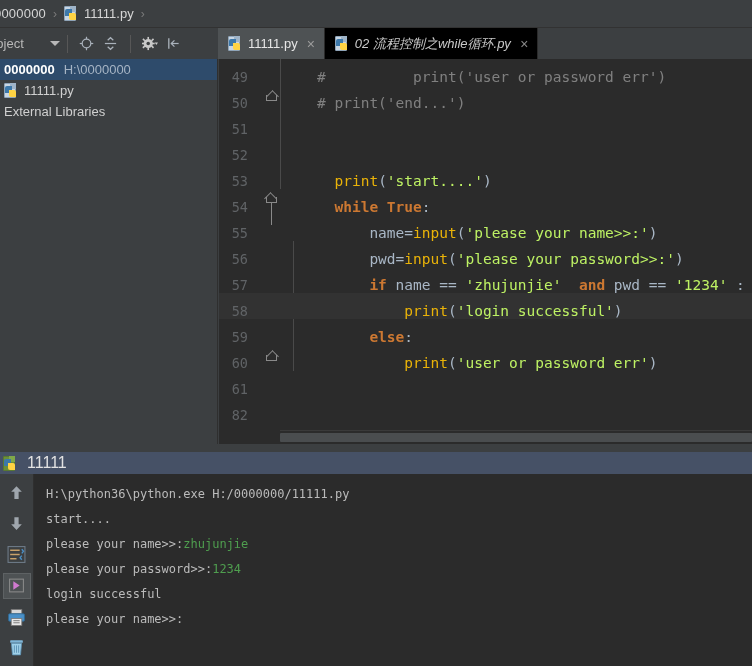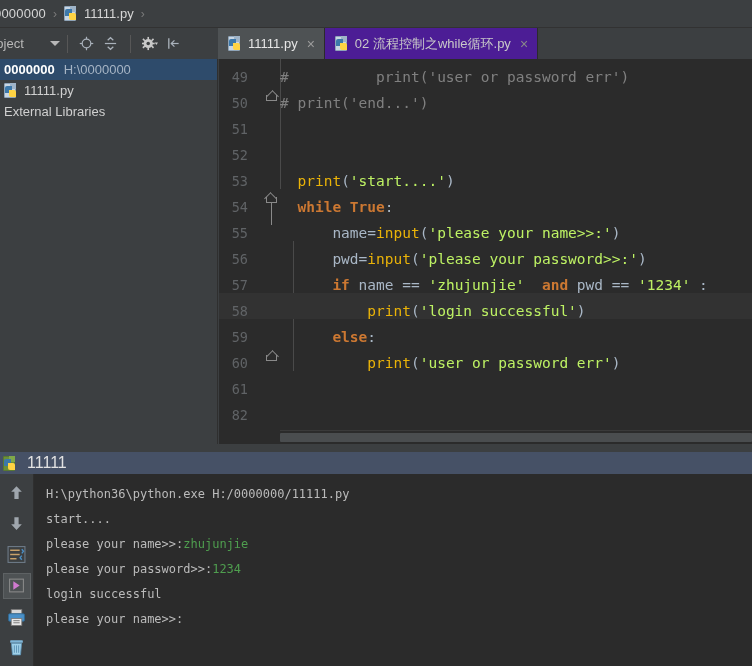--- a/index.html
+++ b/index.html
@@ -69,21 +69,21 @@
     flex: 1; display: flex; align-items: flex-end; height: 31px;
     background: #3c3f41; overflow: hidden;
   }
   .tab {
     display: flex; align-items: center; height: 31px; padding: 0 9px 0 10px;
     font-size: 13px; color: #c9c9c9; box-sizing: border-box;
     border-right: 1px solid #2b2b2b;
     white-space: nowrap;
   }
   .tab.active { background: #4e5254; color: #e6e6e6; }
-  .tab.inactive { background: #4c1d95; }
+  .tab.inactive { background: #000000; font-style: italic; }
   .tab .tclose { margin-left: 9px; color: #8a8a8a; font-size: 14px; line-height: 1; }
   .tab.active .tclose { color: #9d9d9d; }
 
   
   .sidebar {
     position: absolute; left: 0; top: 59px; width: 218px; height: 385px;
     background: #3c3f41; box-sizing: border-box;
     border-right: 1px solid #2f2f2f;
     overflow: hidden;
   }
@@ -109,21 +109,21 @@
   }
   .cline.current { background: #323232; }
   .lnum {
     width: 45px; min-width: 45px; text-align: right; padding-right: 16px;
     color: #606366; font-size: 13.5px; box-sizing: border-box;
     font-family: "DejaVu Sans Mono", monospace;
   }
   .gutter-fold {
     width: 16px; min-width: 16px; position: relative; height: 26px;
   }
-  .ctext { color: #a9b7c6; }
+  .ctext { color: #a9b7c6; margin-left: 37px; }
 
   
   .kw   { color: #cc7832; font-weight: bold; }
   .str  { color: #bef264; }
   .cmt  { color: #808080; }
   .fn   { color: #eab308; }
   .pln  { color: #a9b7c6; }
 
   
   .indent-guide {

